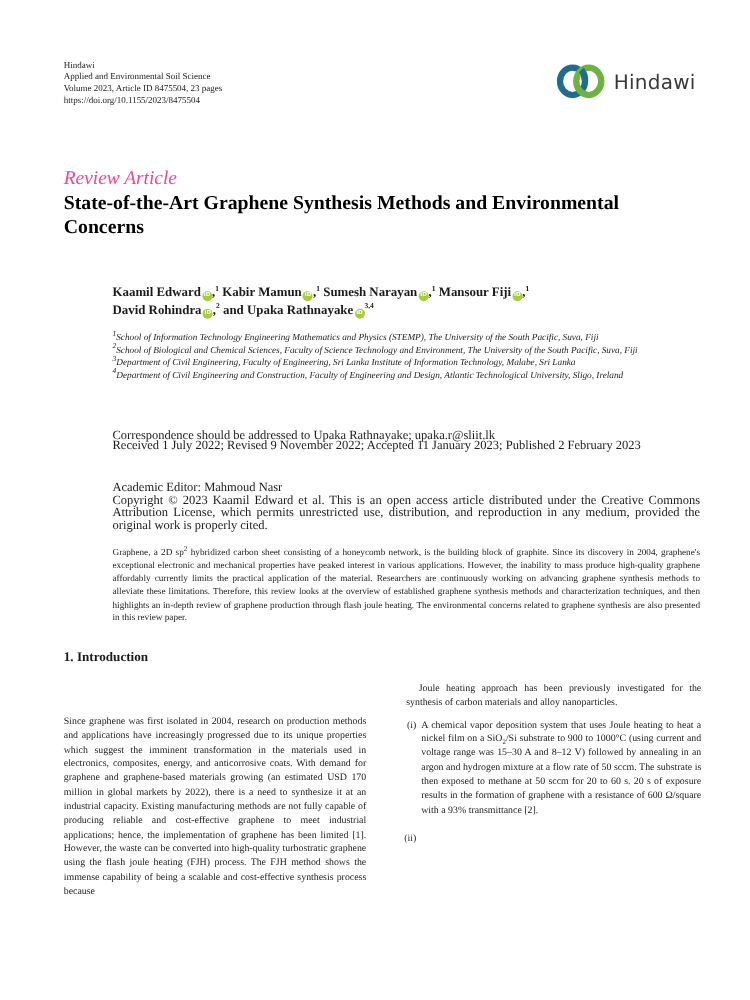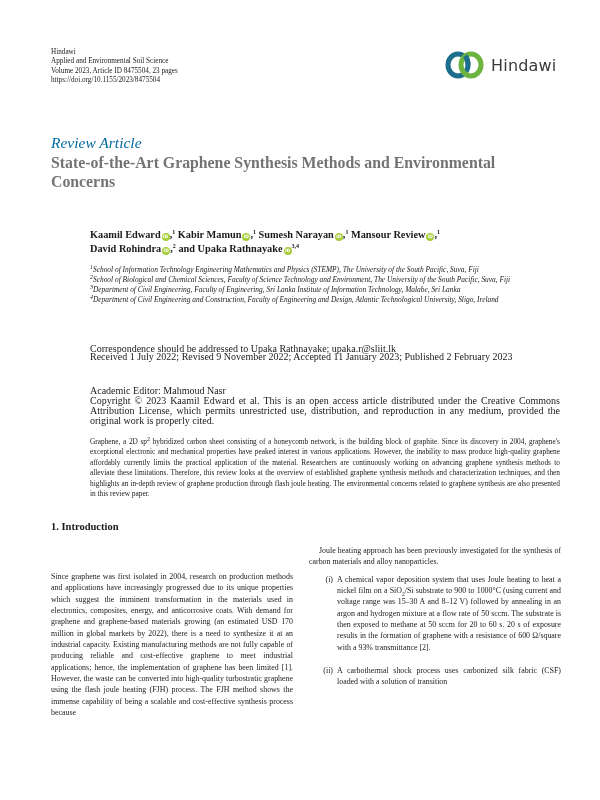--- a/index.html
+++ b/index.html
@@ -3,37 +3,37 @@
 <meta charset="utf-8">
 <style>
   html, body { margin: 0; padding: 0; background: #ffffff; }
   body { width: 600px; height: 800px; position: relative; overflow: hidden;
          font-family: "Liberation Serif", "DejaVu Serif", serif; color: #1a1a1a; }
   .abs { position: absolute; }
   .meta { left: 51px; top: 48px; font-size: 7.2px; line-height: 9.3px; color: #222; }
   .meta div { white-space: nowrap; }
   .logo { left: 444px; top: 47px; width: 120px; height: 36px; display: flex; align-items: center; }
   .logo-text { font-family: "DejaVu Sans", "Liberation Sans", sans-serif; font-size: 16px; color: #3a3a3a; margin-left: 5px; letter-spacing: 0.2px; }
-  .article-type { left: 51px; top: 134px; font-size: 15.5px; font-style: italic; color: #0369a1; }
-  .title { left: 51px; top: 153px; width: 460px; font-size: 15.8px; font-weight: bold; line-height: 19px; color: #737373; }
+  .article-type { left: 51px; top: 134px; font-size: 15.5px; font-style: italic; color: #ec4899; }
+  .title { left: 51px; top: 153px; width: 460px; font-size: 15.8px; font-weight: bold; line-height: 19px; color: #000000; }
   .authors { left: 90px; top: 228px; width: 470px; font-size: 10.3px; font-weight: bold; line-height: 14px; }
   .orcid { display: inline-block; width: 8px; height: 8px; border-radius: 50%; background: #a6ce39; color: #fff; font-size: 4.5px; line-height: 8px; text-align: center; vertical-align: 0px; font-family: "DejaVu Sans", sans-serif; font-weight: bold; margin-left: 1px; }
   sup { font-size: 6px; vertical-align: super; line-height: 0; }
   .affil { left: 90px; top: 265px; width: 470px; font-size: 7.4px; font-style: italic; line-height: 9.9px; }
   .para { left: 90px; width: 470px; font-size: 10px; line-height: 10px; text-align: justify; }
   .corr { top: 344px; }
   .dates { top: 352px; }
   .editor { top: 386px; }
   .copyright { top: 396px; }
   .abstract { top: 437px; font-size: 7.35px; line-height: 10.4px; }
   .section-title { left: 51px; top: 521px; font-size: 10.5px; font-weight: bold; }
   .col { width: 242px; font-size: 7.9px; line-height: 11.35px; text-align: justify; }
   .col-left { left: 51px; top: 571px; }
   .col-right { left: 309px; top: 545px; width: 252px; }
-  .col-right .p2 { text-indent: 10px; }
+  .col-right .p2 { text-indent: 10px; margin-left: 16px; }
   .list-item { display: flex; margin-top: 12px; }
   .list-num { width: 24px; text-align: right; padding-right: 4px; flex-shrink: 0; }
   .list-body { flex: 1; text-align: justify; }
   sub { font-size: 5.5px; vertical-align: sub; line-height: 0; }
 </style>
 </head>
 <body>
 
 <div class="abs meta">
   <div>Hindawi</div>
@@ -51,21 +51,21 @@
   <span class="logo-text">Hindawi</span>
 </div>
 
 <div class="abs article-type">Review Article</div>
 <div class="abs title">State-of-the-Art Graphene Synthesis Methods and Environmental Concerns</div>
 
 <div class="abs authors">
   <span>Kaamil Edward</span><span class="orcid">iD</span>,<sup>1</sup>
   <span>Kabir Mamun</span><span class="orcid">iD</span>,<sup>1</sup>
   <span>Sumesh Narayan</span><span class="orcid">iD</span>,<sup>1</sup>
-  <span>Mansour Review</span><span class="orcid">iD</span>,<sup>1</sup><br>
+  <span>Mansour Fiji</span><span class="orcid">iD</span>,<sup>1</sup><br>
   <span>David Rohindra</span><span class="orcid">iD</span>,<sup>2</sup>
   <span>and</span>
   <span>Upaka Rathnayake</span><span class="orcid">iD</span><sup>3,4</sup>
 </div>
 
 <div class="abs affil">
   <div><sup>1</sup><span>School of Information Technology Engineering Mathematics and Physics (STEMP), The University of the South Pacific, Suva, Fiji</span></div>
   <div><sup>2</sup><span>School of Biological and Chemical Sciences, Faculty of Science Technology and Environment, The University of the South Pacific, Suva, Fiji</span></div>
   <div><sup>3</sup><span>Department of Civil Engineering, Faculty of Engineering, Sri Lanka Institute of Information Technology, Malabe, Sri Lanka</span></div>
   <div><sup>4</sup><span>Department of Civil Engineering and Construction, Faculty of Engineering and Design, Atlantic Technological University, Sligo, Ireland</span></div>
@@ -85,15 +85,14 @@
 </div>
 
 <div class="abs col col-right">
   <div class="p2">Joule heating approach has been previously investigated for the synthesis of carbon materials and alloy nanoparticles.</div>
   <div class="list-item" style="margin-top:6px;">
     <span class="list-num">(i)</span>
     <span class="list-body"><span>A chemical vapor deposition system that uses Joule heating to heat a nickel film on a SiO</span><sub>2</sub><span>/Si substrate to 900 to 1000°C (using current and voltage range was 15–30 A and 8–12 V) followed by annealing in an argon and hydrogen mixture at a flow rate of 50 sccm. The substrate is then exposed to methane at 50 sccm for 20 to 60 s. 20 s of exposure results in the formation of graphene with a resistance of 600 Ω/square with a 93% transmittance [2].</span></span>
   </div>
   <div class="list-item">
     <span class="list-num">(ii)</span>
-    <span class="list-body">A carbothermal shock process uses carbonized silk fabric (CSF) loaded with a solution of transition</span>
   </div>
 </div>
 
 </body></html>

